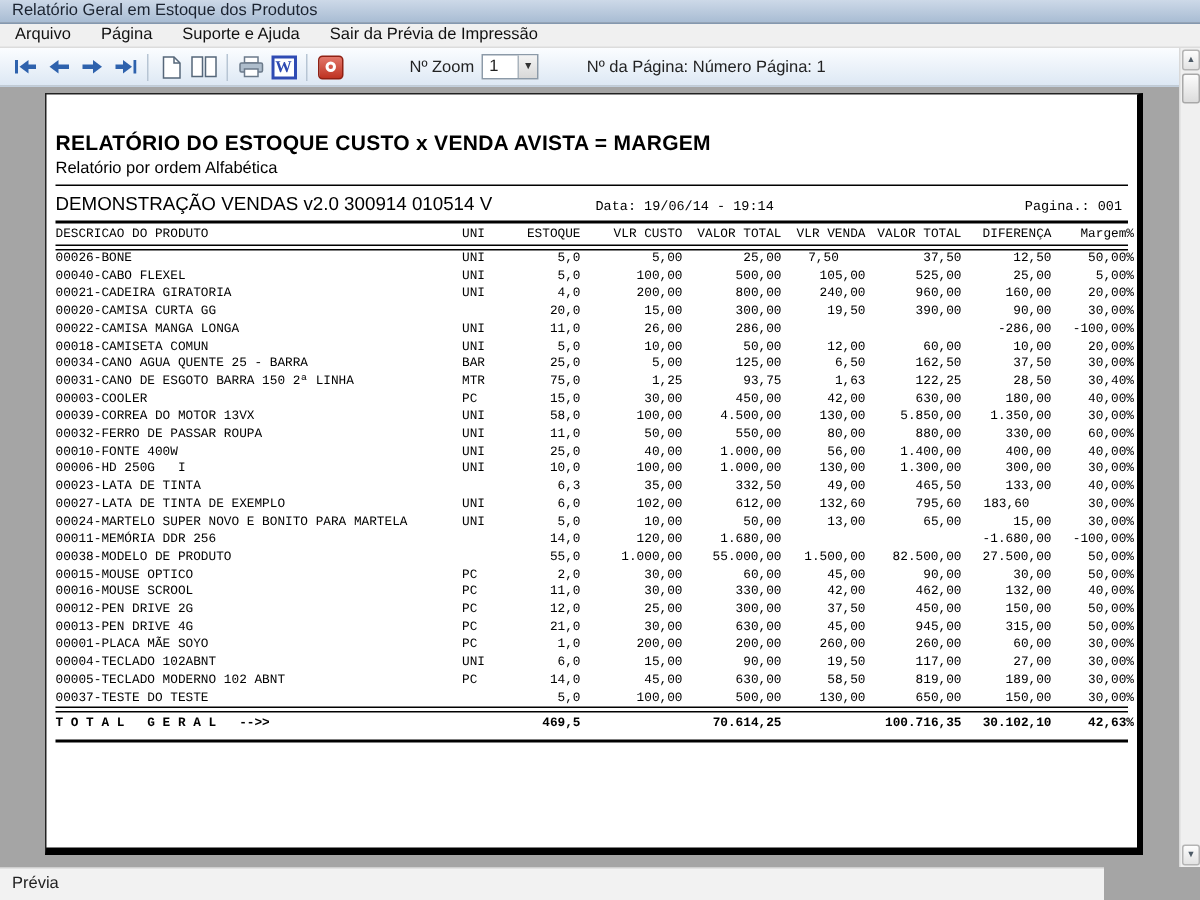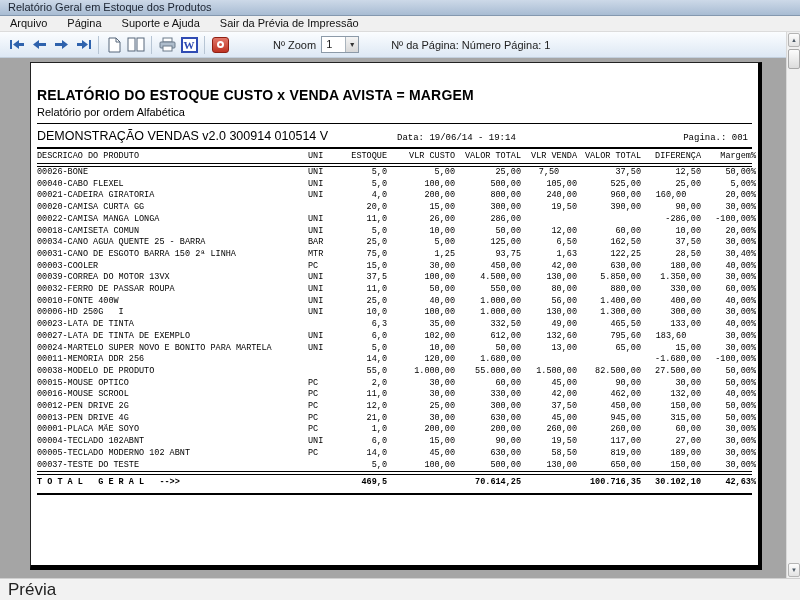--- a/index.html
+++ b/index.html
@@ -75,23 +75,23 @@
              background:#f0f0f0; border-left:1px solid #d9d9d9; }
   .sb-btn { position:absolute; left:1px; width:12px; height:14px; background:linear-gradient(#fdfdfd,#e3e3e3);
             border:1px solid #b4b4b4; border-radius:2px; font-size:6px; color:#4d5a66;
             display:flex; align-items:center; justify-content:center; }
   .sb-up { top:1px; }
   .sb-down { bottom:1px; }
   .sb-thumb { position:absolute; top:17px; left:1px; width:12px; height:20px;
               background:linear-gradient(#fcfcfc,#dcdcdc); border:1px solid #a8a8a8; border-radius:2px; }
 
   
-  .statusbar { position:absolute; bottom:0; left:0; width:800px; height:22px;
+  .statusbar { position:absolute; bottom:0; left:0; width:736px; height:22px;
                background:#f2f2f2; border-top:1px solid #cfcfcf;
-               font-size:17px; color:#222; line-height:21px; padding-left:8px; }
+               font-size:11px; color:#222; line-height:21px; padding-left:8px; }
 </style>
 </head>
 <body>
 
 <div>
 
   <div class="titlebar">
     <span>Relatório Geral em Estoque dos Produtos</span>
   </div>
 
@@ -242,21 +242,21 @@
               <td style="text-align: right;">5,00%</td>
             </tr>
             <tr>
               <td style="text-align: left;">00021-CADEIRA GIRATORIA</td>
               <td style="text-align: left;">UNI</td>
               <td style="text-align: right;">4,0</td>
               <td style="text-align: right;">200,00</td>
               <td style="text-align: right;">800,00</td>
               <td style="text-align: right;">240,00</td>
               <td style="text-align: right;">960,00</td>
-              <td style="text-align: center;">160,00</td>
+              <td style="text-align: right;">160,00</td>
               <td style="text-align: right;">20,00%</td>
             </tr>
             <tr>
               <td style="text-align: left;">00020-CAMISA CURTA GG</td>
               <td style="text-align: left;"></td>
               <td style="text-align: right;">20,0</td>
               <td style="text-align: right;">15,00</td>
               <td style="text-align: right;">300,00</td>
               <td style="text-align: right;">19,50</td>
               <td style="text-align: right;">390,00</td>
@@ -314,21 +314,21 @@
               <td style="text-align: right;">30,00</td>
               <td style="text-align: right;">450,00</td>
               <td style="text-align: right;">42,00</td>
               <td style="text-align: right;">630,00</td>
               <td style="text-align: right;">180,00</td>
               <td style="text-align: right;">40,00%</td>
             </tr>
             <tr>
               <td style="text-align: left;">00039-CORREA DO MOTOR 13VX</td>
               <td style="text-align: left;">UNI</td>
-              <td style="text-align: right;">37,5</td>
+              <td style="text-align: right;">58,0</td>
               <td style="text-align: right;">100,00</td>
               <td style="text-align: right;">4.500,00</td>
               <td style="text-align: right;">130,00</td>
               <td style="text-align: right;">5.850,00</td>
               <td style="text-align: right;">1.350,00</td>
               <td style="text-align: right;">30,00%</td>
             </tr>
             <tr>
               <td style="text-align: left;">00032-FERRO DE PASSAR ROUPA</td>
               <td style="text-align: left;">UNI</td>

